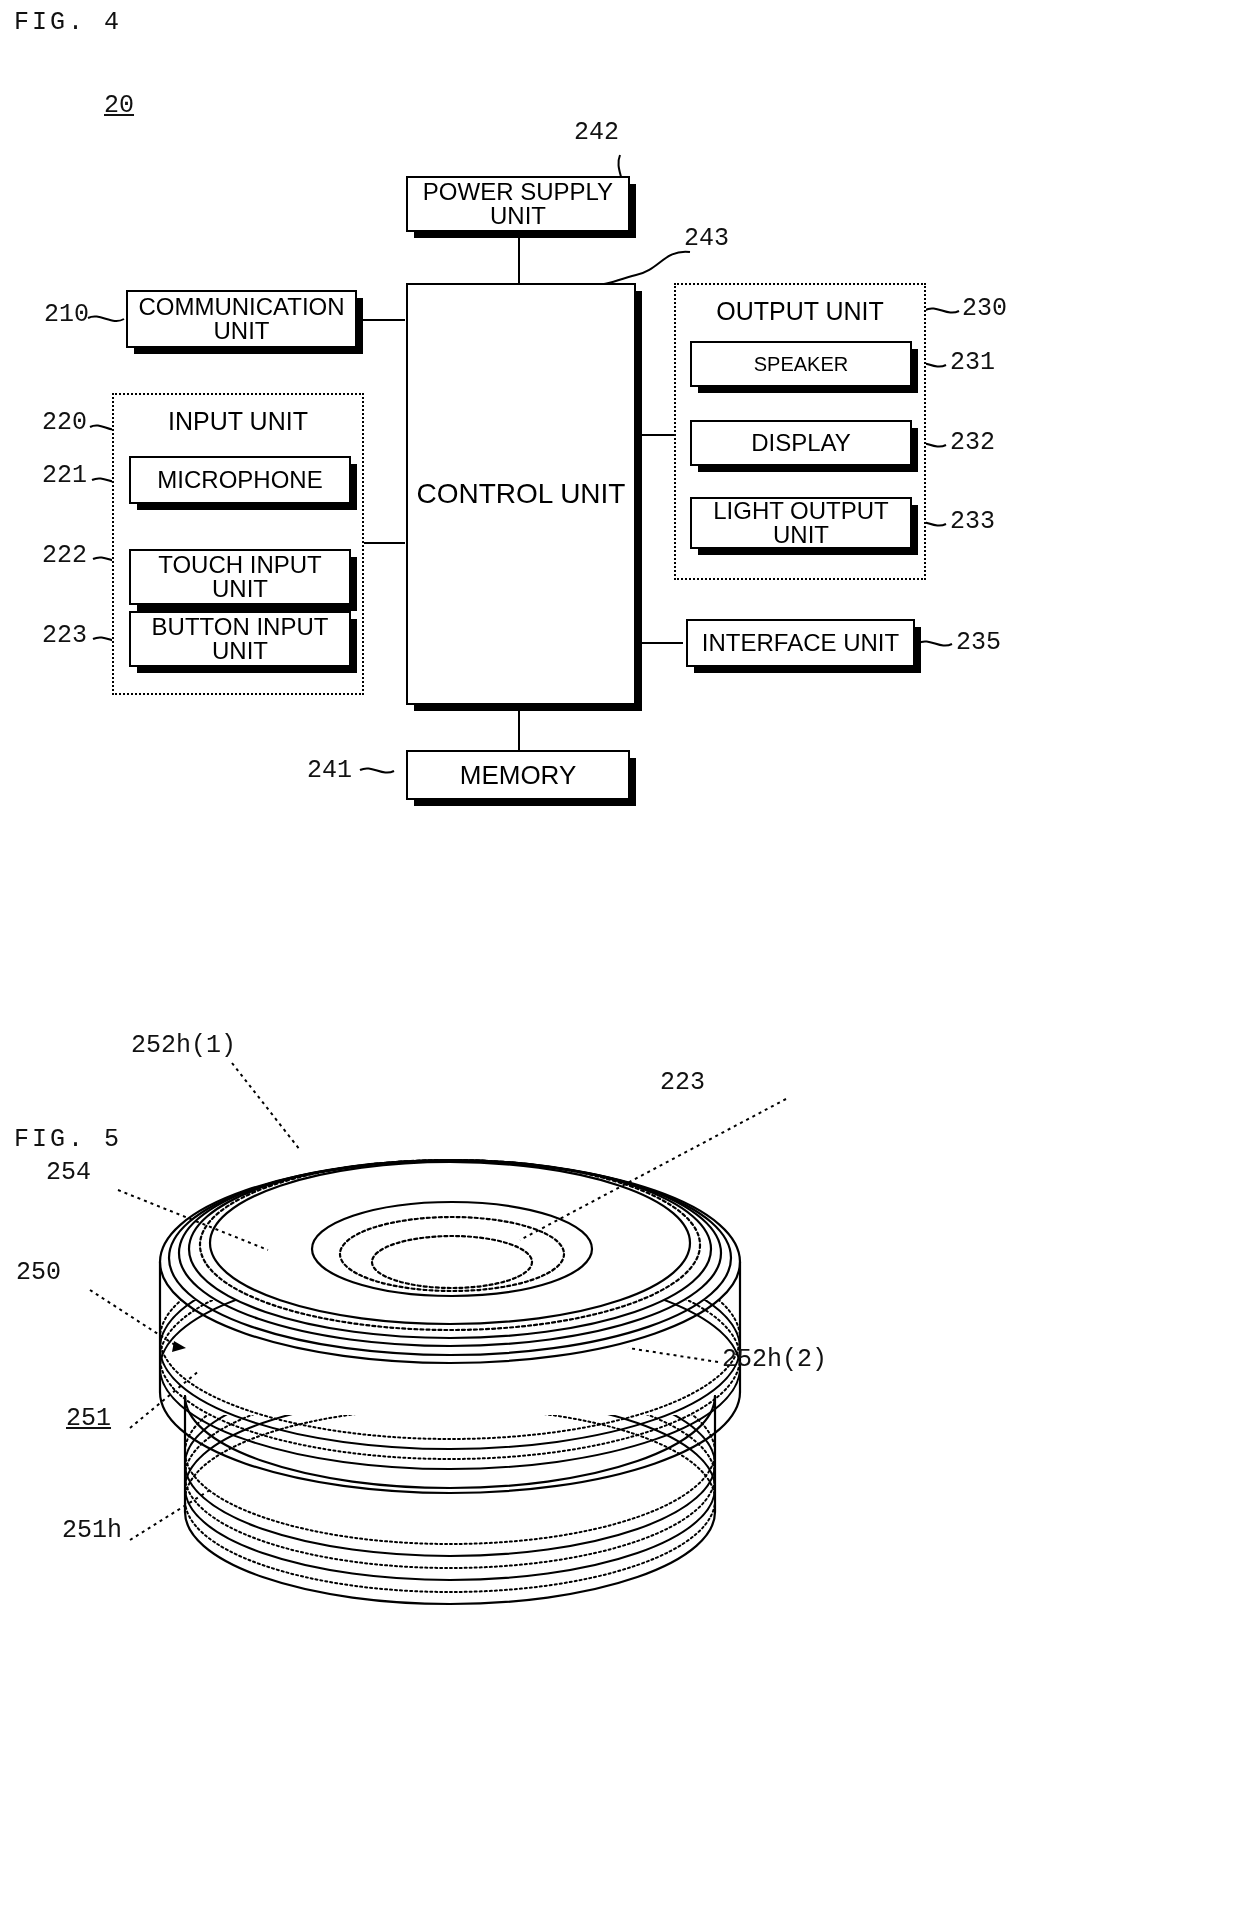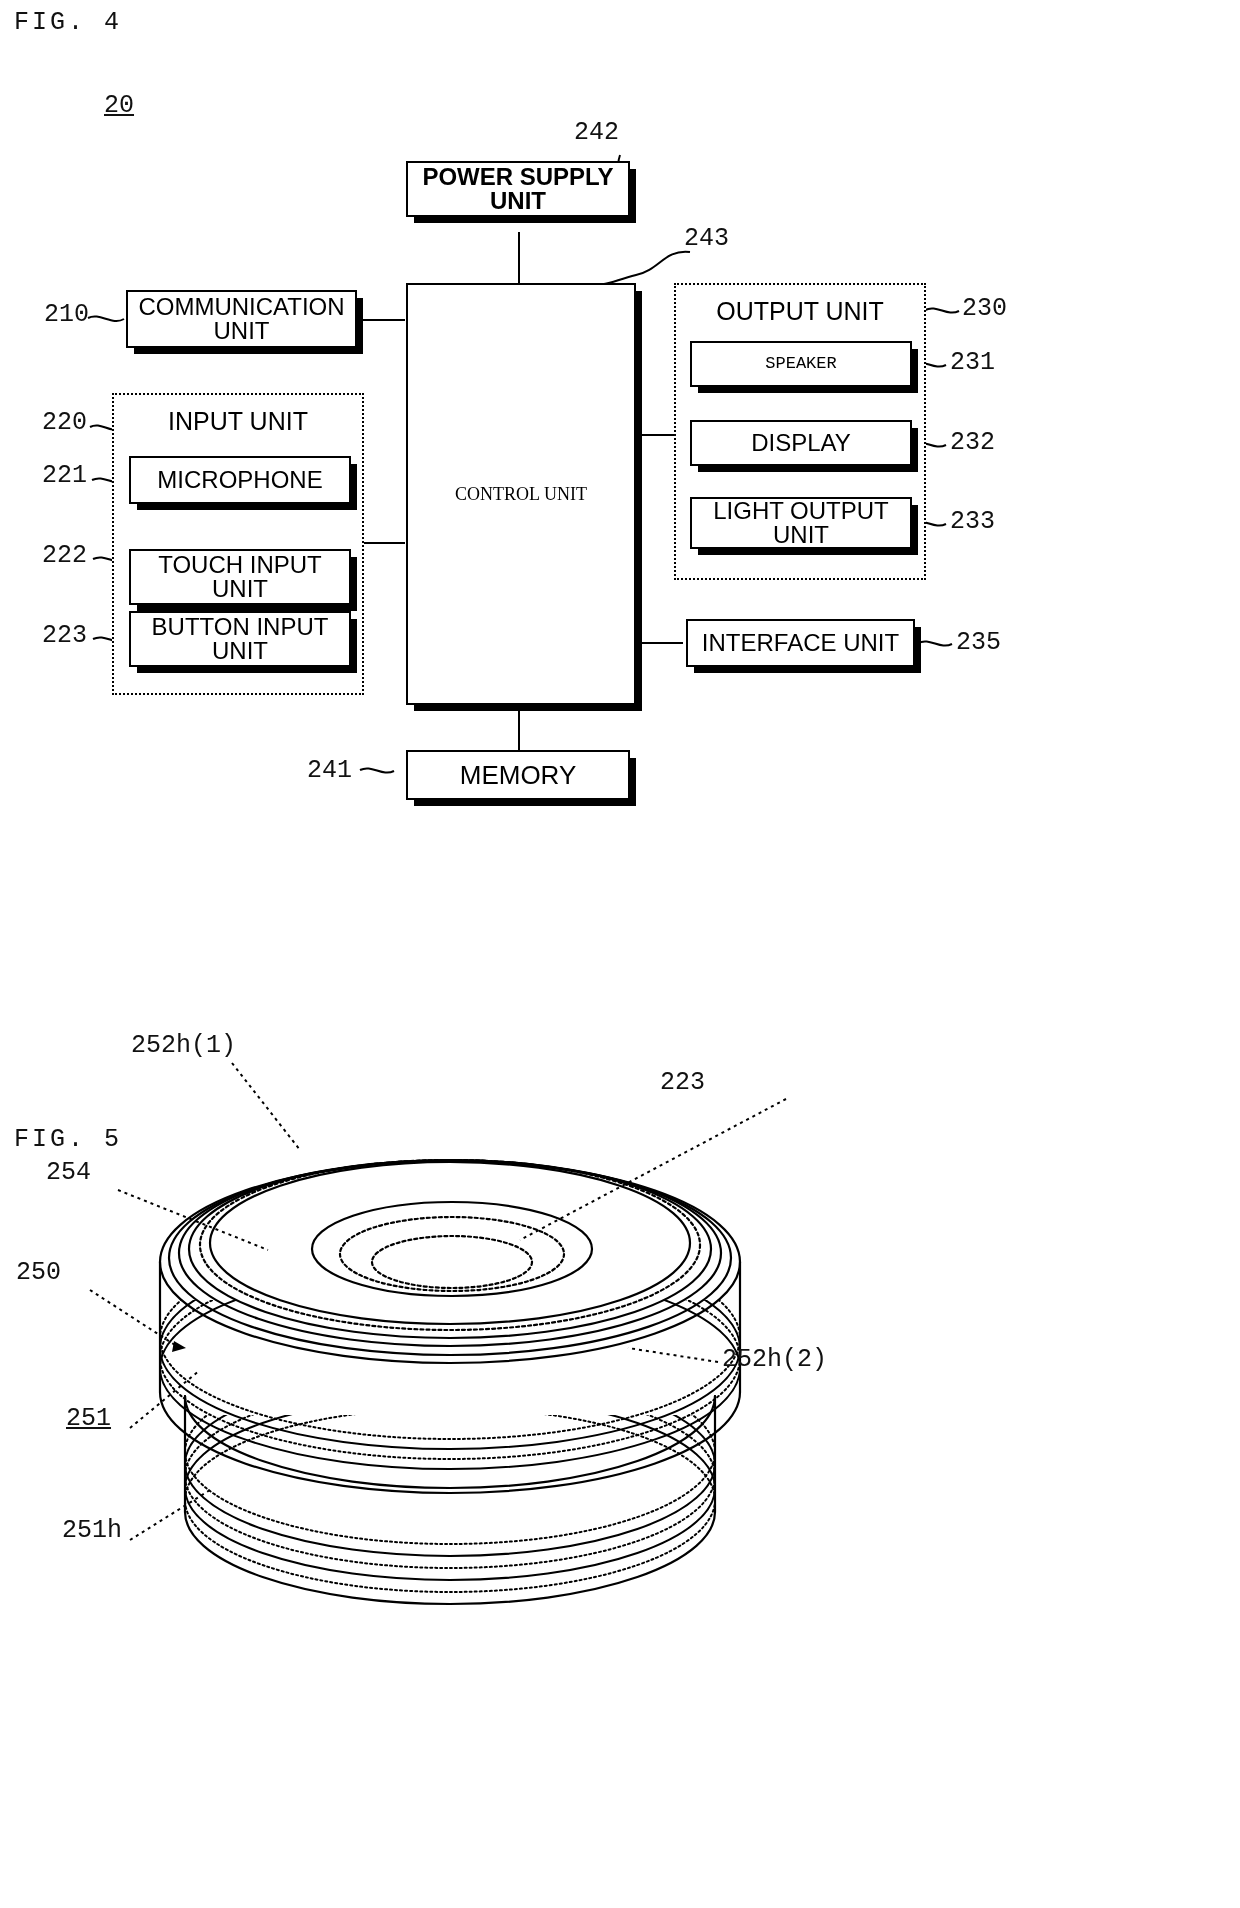--- a/index.html
+++ b/index.html
@@ -140,35 +140,35 @@
     <path d="M 912 364 C 924 358, 934 371, 946 365"></path>
 
     <path d="M 912 444 C 924 438, 934 451, 946 445"></path>
 
     <path d="M 912 523 C 924 517, 934 530, 946 524"></path>
 
     <path d="M 918 643 C 930 637, 940 650, 952 644"></path>
   </g>
 </svg>
 
-<div class="box shadow" id="box-power-supply" style="left:406px; top:161px; width:224px; height:56px; font-size:24px;font-weight:bold;">
+<div class="box shadow" id="box-power-supply" style="left:406px; top:176px; width:224px; height:56px; font-size:24px;">
   <span class="lbl" style="white-space:pre-line;">POWER SUPPLY
 UNIT</span>
 </div>
 <div class="ref" id="ref-242" style="left:574px; top:118px;">242</div>
 
 <div class="ref" id="ref-243" style="left:684px; top:224px;">243</div>
 
 <div class="box shadow" id="box-communication" style="left:126px; top:290px; width:231px; height:58px; font-size:24px;">
   <span class="lbl" style="white-space:pre-line;">COMMUNICATION
 UNIT</span>
 </div>
 <div class="ref" id="ref-210" style="left:44px; top:300px;">210</div>
 
-<div class="box shadow" id="box-control" style="left:406px; top:283px; width:230px; height:422px; font-size:18px;font-family:Liberation Serif, serif;">
+<div class="box shadow" id="box-control" style="left:406px; top:283px; width:230px; height:422px; font-size:28px;">
   <span class="lbl">CONTROL UNIT</span>
 </div>
 
 <div class="group" id="group-input-unit" style="left:112px; top:393px; width:252px; height:302px;">
   <div class="group-title" style="top:12px; font-size:25px;">INPUT UNIT</div>
 </div>
 <div class="ref" id="ref-220" style="left:42px; top:408px;">220</div>
 
 <div class="box shadow" id="box-microphone" style="left:129px; top:456px; width:222px; height:48px; font-size:24px;">
   <span class="lbl" style="white-space:pre-line;">MICROPHONE</span>
@@ -185,21 +185,21 @@
   <span class="lbl" style="white-space:pre-line;">BUTTON INPUT
 UNIT</span>
 </div>
 <div class="ref" id="ref-223-fig4" style="left:42px; top:621px;">223</div>
 
 <div class="group" id="group-output-unit" style="left:674px; top:283px; width:252px; height:297px;">
   <div class="group-title" style="top:12px; font-size:25px;">OUTPUT UNIT</div>
 </div>
 <div class="ref" id="ref-230" style="left:962px; top:294px;">230</div>
 
-<div class="box shadow" id="box-speaker" style="left:690px; top:341px; width:222px; height:46px; font-size:17px;font-family:Liberation Mono, monospace;">
+<div class="box shadow" id="box-speaker" style="left:690px; top:341px; width:222px; height:46px; font-size:20px;">
   <span class="lbl" style="white-space:pre-line;">SPEAKER</span>
 </div>
 <div class="ref" id="ref-231" style="left:950px; top:348px;">231</div>
 
 <div class="box shadow" id="box-display" style="left:690px; top:420px; width:222px; height:46px; font-size:24px;">
   <span class="lbl" style="white-space:pre-line;">DISPLAY</span>
 </div>
 <div class="ref" id="ref-232" style="left:950px; top:428px;">232</div>
 
 <div class="box shadow" id="box-light-output" style="left:690px; top:497px; width:222px; height:52px; font-size:24px;">

